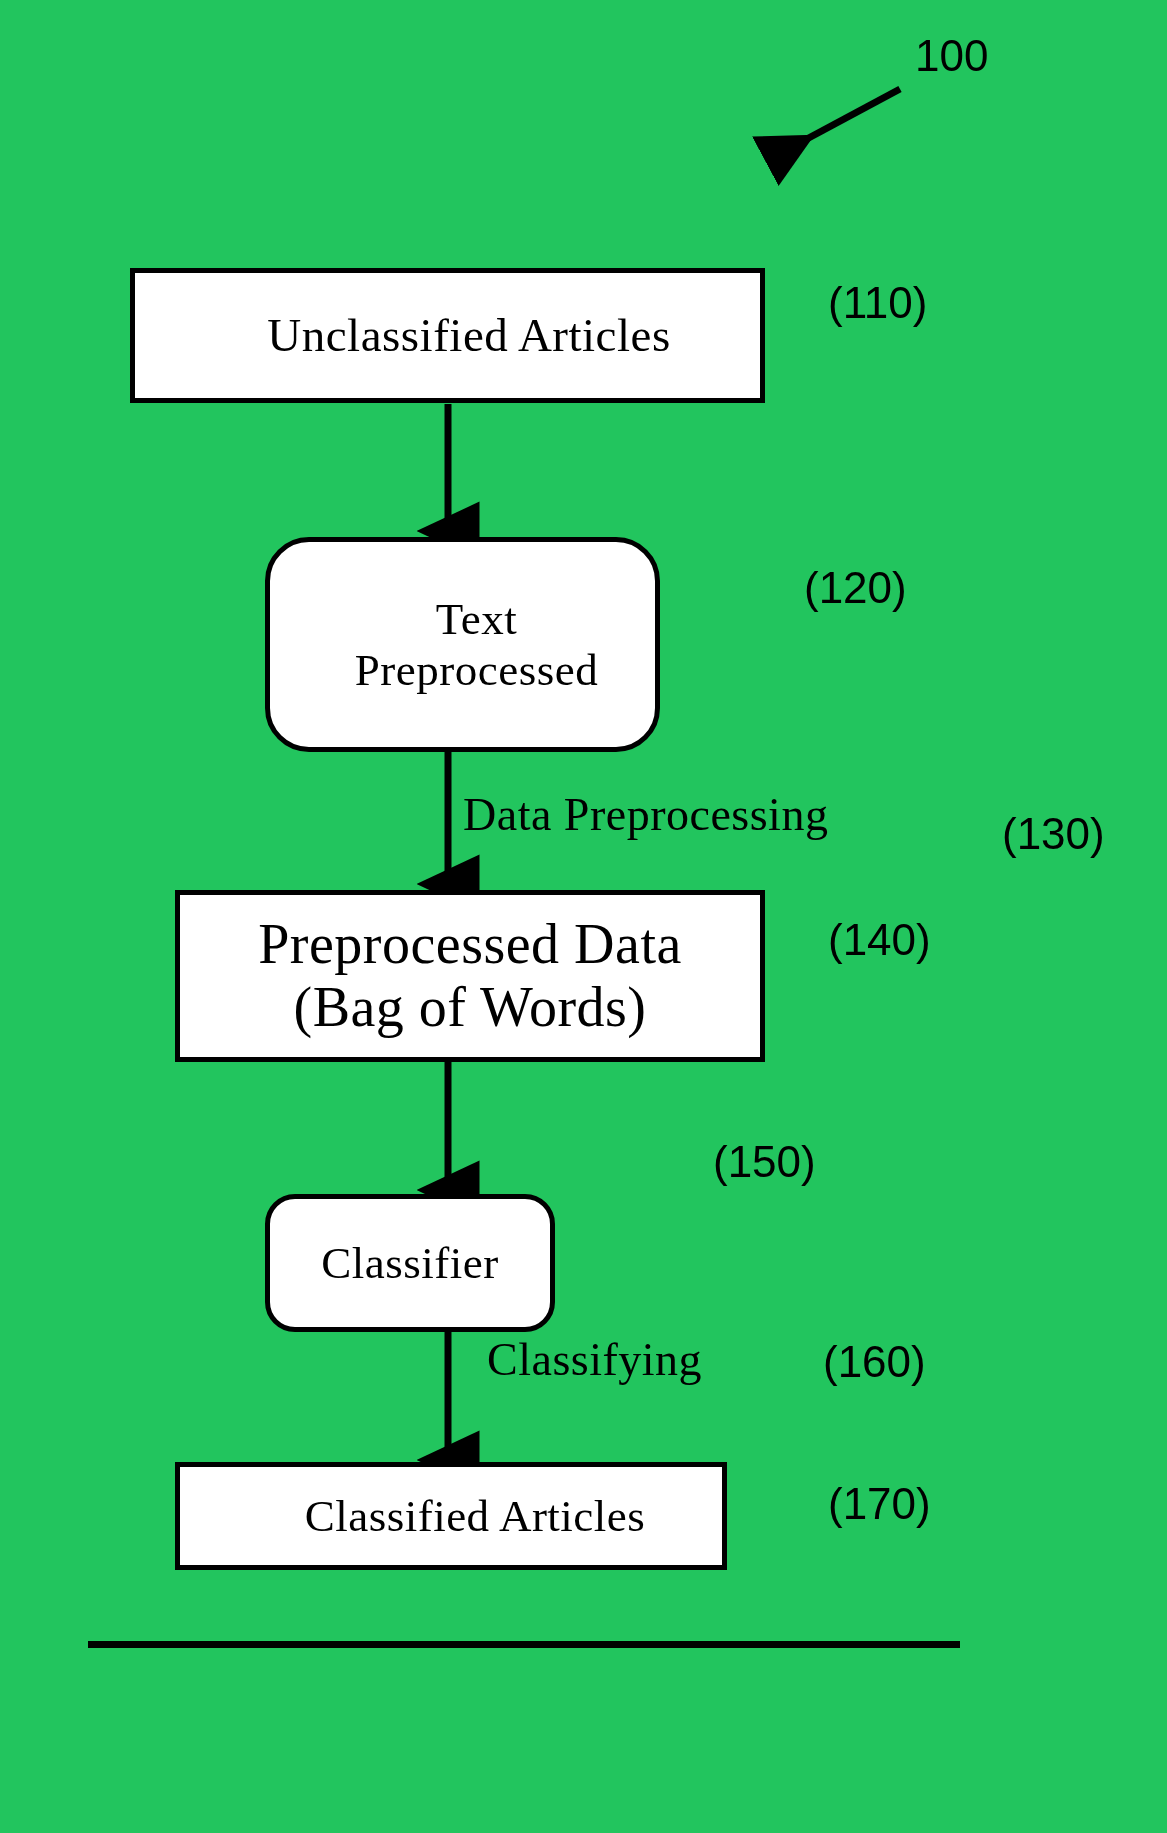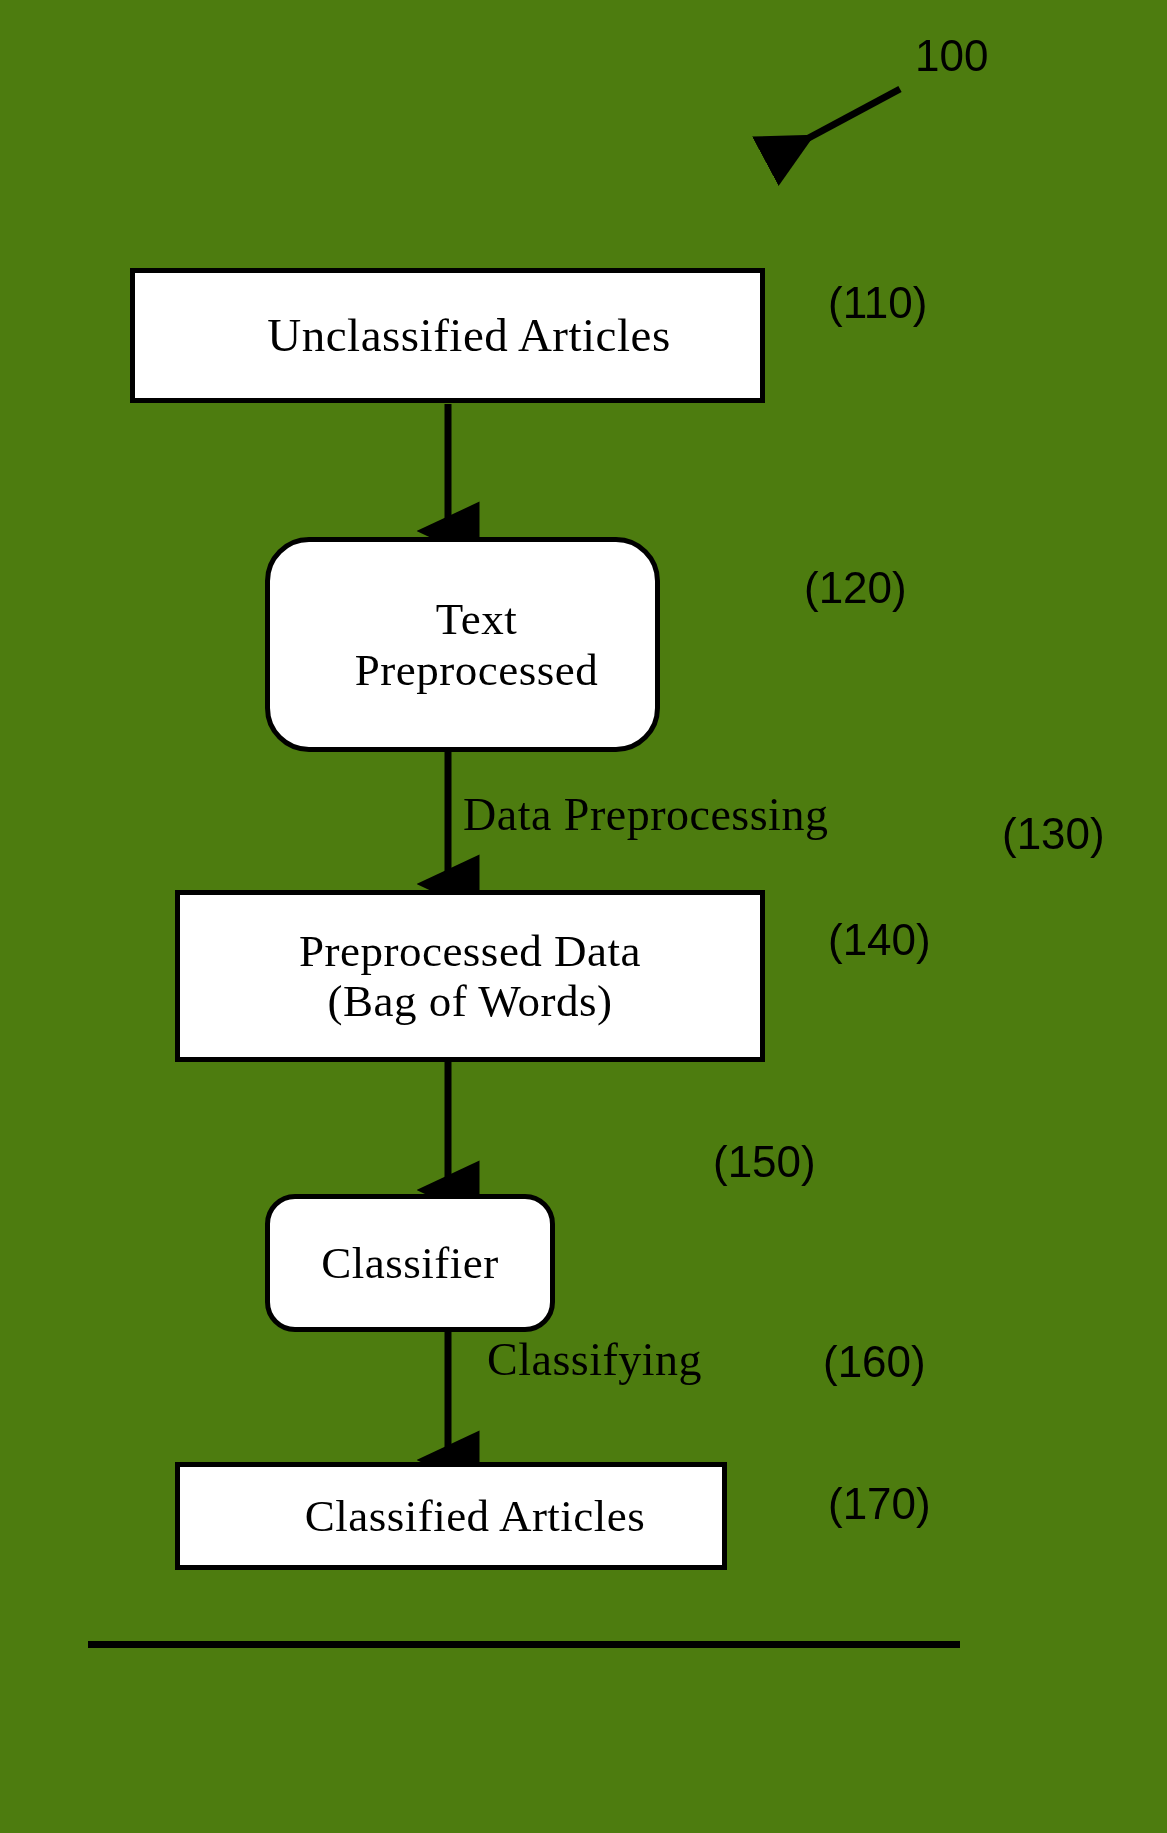--- a/index.html
+++ b/index.html
@@ -4,21 +4,21 @@
 <style>
   html, body {
     margin: 0;
     padding: 0;
     background: #ffffff;
   }
   #page {
     position: relative;
     width: 1167px;
     height: 1833px;
-    background: #4d7c0f;
+    background: #22c55e;
     overflow: hidden;
     font-family: "Liberation Serif", serif;
   }
   .ref {
     position: absolute;
     font-family: "Liberation Sans", sans-serif;
     color: #000000;
     white-space: nowrap;
     line-height: 1;
   }
@@ -121,21 +121,21 @@
       <div>Text</div>
       <div>Preprocessed</div>
     </div>
   </div>
   <div class="ref" style="left:804px; top:566px; font-size:44px;">(120)</div>
 
   <div class="edge-text" style="left:463px; top:792px; font-size:46px;font-family:Liberation Serif, serif;">Data Preprocessing</div>
   <div class="ref" style="left:1002px; top:812px; font-size:44px;">(130)</div>
 
   <div class="node" style="left:175px; top:890px; width:590px; height:172px;">
-    <div class="label" style="font-size:45px;">
+    <div class="label" style="font-size:56px;">
       <div>Preprocessed Data</div>
       <div>(Bag of Words)</div>
     </div>
   </div>
   <div class="ref" style="left:828px; top:918px; font-size:44px;">(140)</div>
 
   <div class="node rounded-sm" style="left:265px; top:1194px; width:290px; height:138px;">
     <div class="label" style="font-size:45px;">Classifier</div>
   </div>
   <div class="ref" style="left:713px; top:1140px; font-size:44px;">(150)</div>

